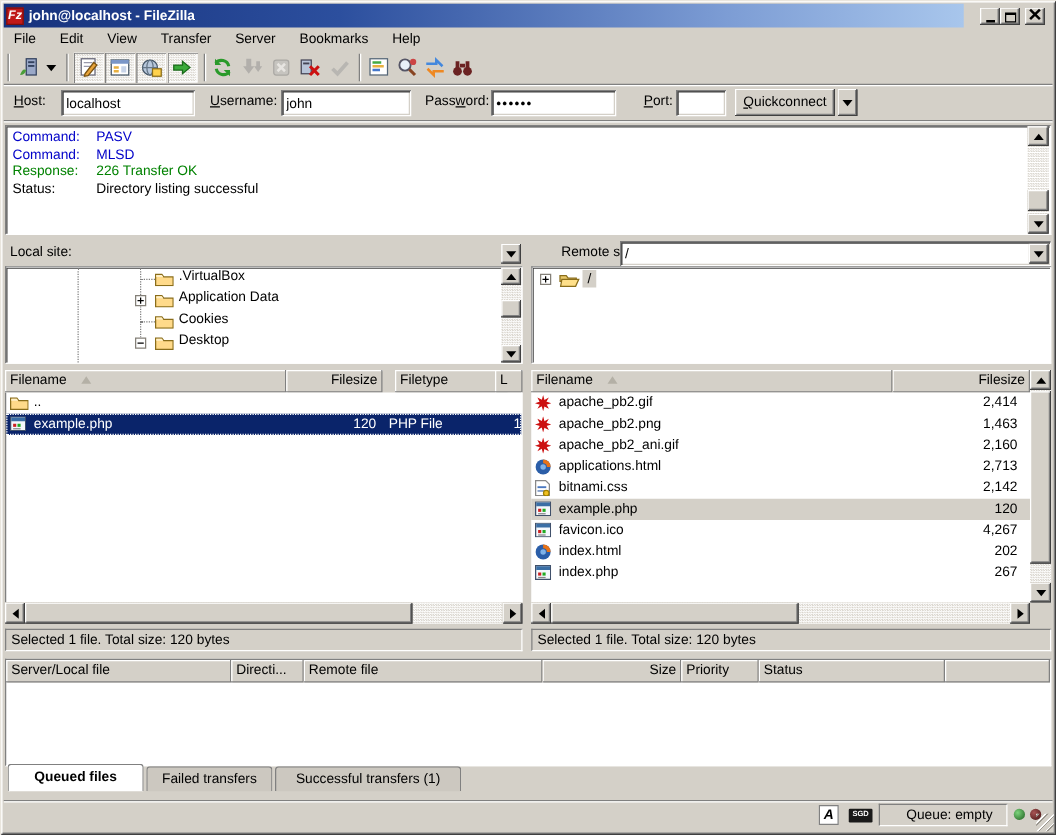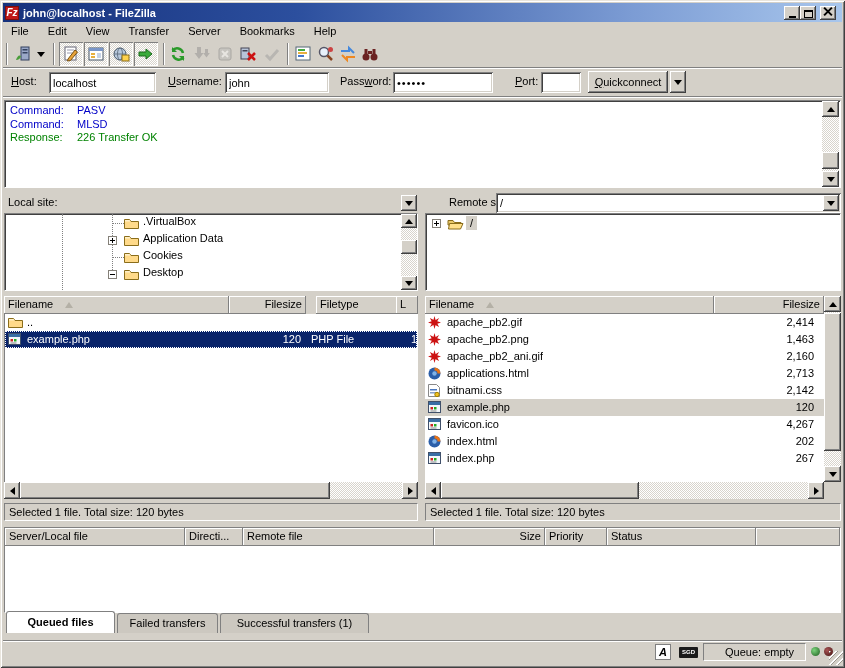--- a/index.html
+++ b/index.html
@@ -67,21 +67,21 @@
   .led{width:9px;height:9px;border-radius:50%;}
   .grip{width:14px;height:14px;background:repeating-linear-gradient(315deg,transparent 0 3px,#9a968e 3px 4px,#fff 4px 5px);}
   .badge{background:#1a1a1a;color:#fff;font-size:6px;font-weight:bold;line-height:11px;text-align:center;border-radius:1px;letter-spacing:0;}
   svg{display:block;}
 </style>
 </head>
 <body>
 
 <div class="window">
 
-  <div class="abs titlebar" style="left:3px;top:3px;width:839px;height:19px;">
+  <div class="abs titlebar" style="left:3px;top:3px;width:768px;height:19px;">
     <div class="fzicon">Fz</div>
     <span>john@localhost - FileZilla</span>
   </div>
   <div class="abs winbtn raised" style="left:784px;top:6px;">
       <div class="glyph-min"></div>
     </div>
   <div class="abs winbtn raised" style="left:800px;top:6px;">
       <div class="glyph-max"></div>
     </div>
   <div class="abs winbtn raised" style="left:820px;top:6px;align-items:center;">
@@ -225,20 +225,21 @@
     <div class="abs raised" style="left:667px;top:2px;width:16px;height:22px;display:flex;align-items:center;justify-content:center;">
         <div class="tri tri-d"></div>
       </div>
   </div>
   <div class="abs groove-h" style="left:3px;top:96px;width:839px;"></div>
 
   <div class="abs sunken-pane" style="left:4px;top:100px;width:837px;height:88px;padding-top:3px;">
     <div class="logrow"><span class="lbl k-command">Command:</span><span class="k-command">PASV</span></div>
     <div class="logrow"><span class="lbl k-command">Command:</span><span class="k-command">MLSD</span></div>
     <div class="logrow"><span class="lbl k-response">Response:</span><span class="k-response">226 Transfer OK</span></div>
+    <div class="logrow"><span class="lbl k-status">Status:</span><span class="k-status">Directory listing successful</span></div>
   </div>
 
   <div class="abs dither" style="left:822px;top:101px;width:17px;height:86px;">
     <div class="abs sb-btn" style="left:0;top:0;width:17px;height:16px;">
         <div class="tri tri-u"></div>
       </div>
     <div class="abs sb-thumb" style="left:0;top:51px;width:17px;height:17px;"></div>
     <div class="abs sb-btn" style="left:0;top:70px;width:17px;height:16px;">
         <div class="tri tri-d"></div>
       </div>

